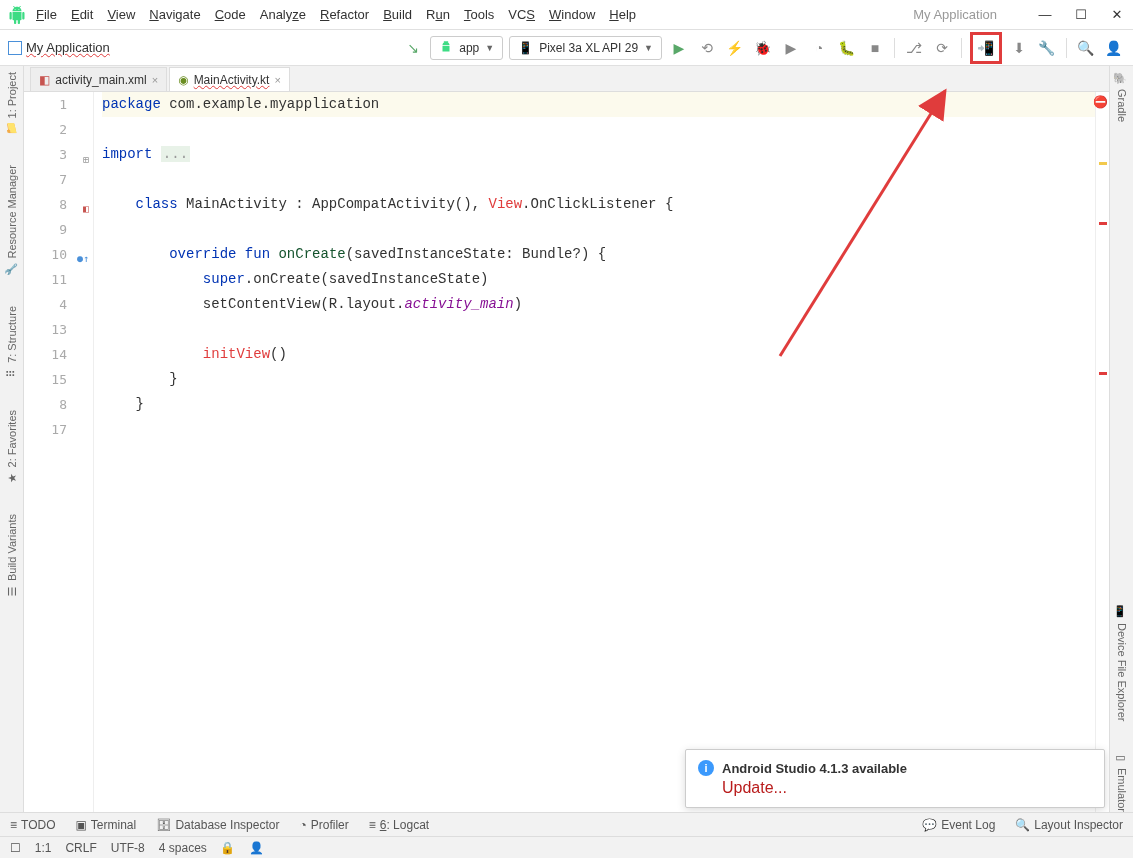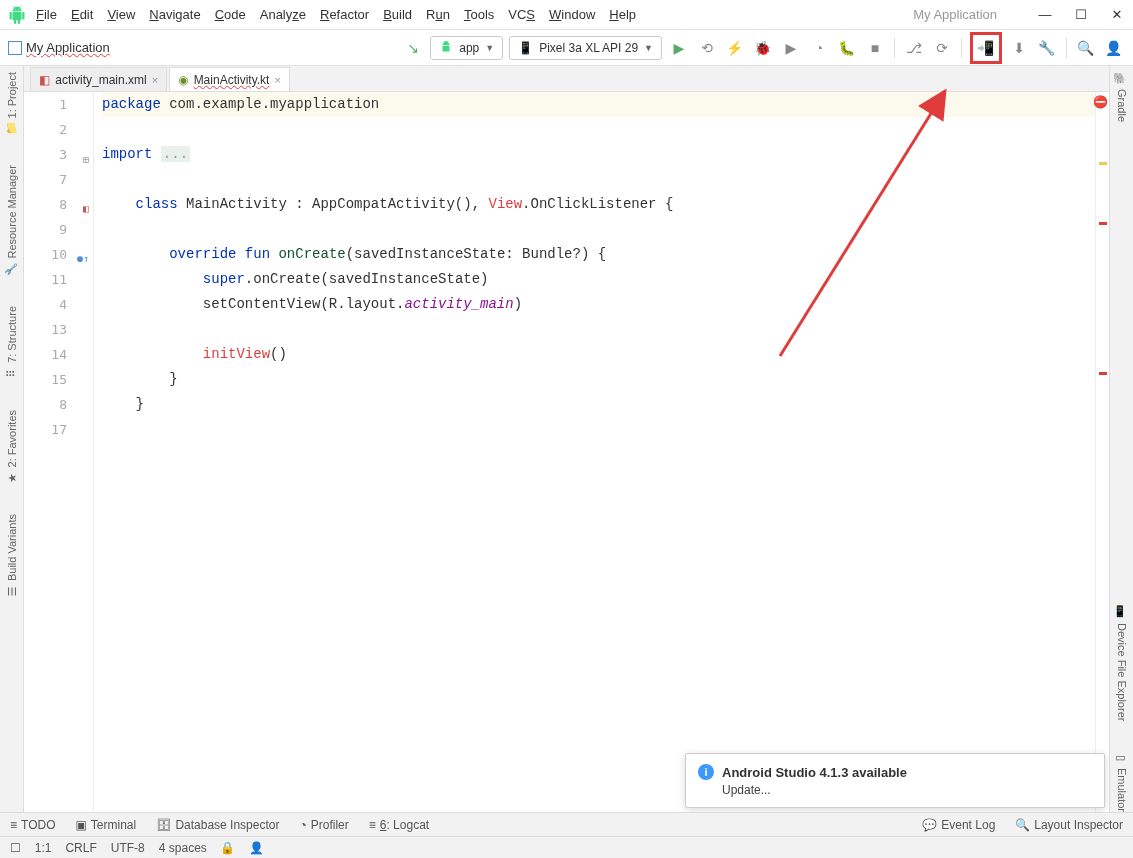--- a/index.html
+++ b/index.html
@@ -44,21 +44,21 @@
 .kw { color:#0033b3; }
 .fnname { color:#14532d; }
 .purple { color:#871094; font-style:italic; }
 .red { color:#e03c3c; }
 .fold { color:#999; background:#e8f2e8; padding:0 2px; }
 .right-gutter { width:14px; background:#fff; border-left:1px solid #eee; position:relative; }
 .rg-mark { position:absolute; right:2px; width:8px; height:3px; }
 .notif { position:absolute; bottom:4px; right:4px; width:420px; border:1px solid #ccc; background:#fff; box-shadow:0 2px 8px rgba(0,0,0,.15); padding:10px 12px; border-radius:2px; }
 .notif .title { font-weight:bold; font-size:13px; display:flex; align-items:center; gap:8px; }
 .notif .info-ic { width:16px; height:16px; border-radius:50%; background:#3b99fc; color:#fff; display:flex; align-items:center; justify-content:center; font-size:11px; font-weight:bold; }
-.notif .link { color:#404040; font-size:12px; margin-left:24px; margin-top:3px; cursor:pointer; }
+.notif .link { color:#b91c1c; font-size:16px; margin-left:24px; margin-top:3px; cursor:pointer; }
 .bottombar { height:24px; background:#f2f2f2; border-top:1px solid #ddd; display:flex; align-items:center; padding:0 10px; gap:20px; font-size:12px; }
 .bottombar .bb-item { display:flex; align-items:center; gap:4px; cursor:pointer; color:#555; }
 .statusbar { height:22px; background:#f2f2f2; border-top:1px solid #ddd; display:flex; align-items:center; padding:0 10px; font-size:12px; color:#555; gap:14px; }
 .statusbar .msg { flex:1; }
 .arrow-line { position:absolute; pointer-events:none; z-index:100; }
 </style>
 </head>
 <body>
 
 <div class="titlebar">

